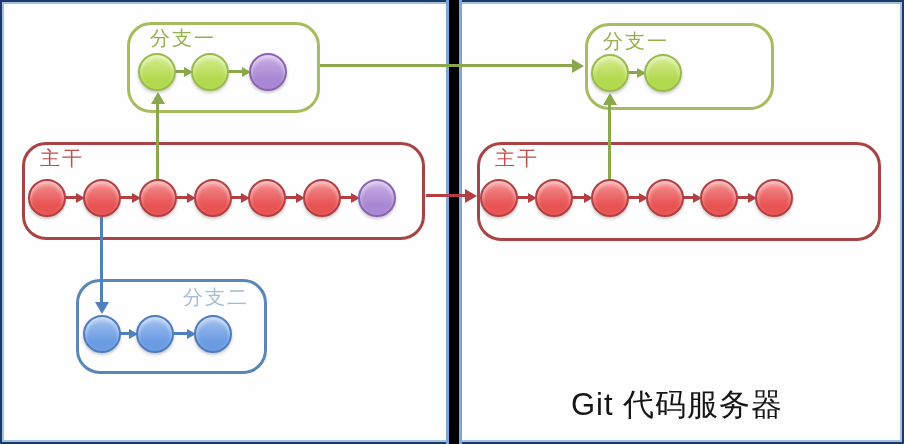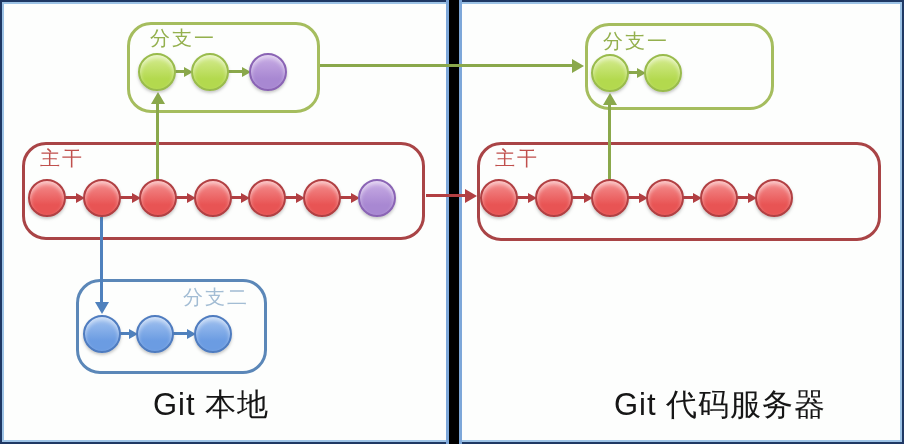--- a/index.html
+++ b/index.html
@@ -11,31 +11,30 @@
   .frame-inner{position:absolute;inset:2px;z-index:1;pointer-events:none;}
   .gbox{position:absolute;border:3px solid;border-radius:24px;box-sizing:border-box;z-index:2;background:transparent;}
   .gbox-label{position:absolute;font-size:20px;letter-spacing:2px;z-index:7;white-space:nowrap;line-height:1.1;}
   .node{position:absolute;width:38px;height:38px;border-radius:50%;border:2px solid;box-sizing:border-box;z-index:6;
         box-shadow:0 2px 3px rgba(100,100,100,0.35), inset 0 3px 4px rgba(255,255,255,0.55);}
   .line{position:absolute;z-index:5;}
   .head{position:absolute;width:0;height:0;z-index:5;}
   .chain{z-index:4;}
   .caption{position:absolute;font-size:31px;color:#161616;transform:translateX(-50%);white-space:nowrap;z-index:7;letter-spacing:1px;}
   #cap-local{left:211px;top:384px;}
-  #cap-server{left:720px;top:384px;text-align:right;}
+  #cap-server{left:677px;top:384px;text-align:right;}
   #divider{position:absolute;top:0;bottom:0;left:446px;width:16px;box-sizing:border-box;z-index:3;}
 </style>
 </head>
 <body>
 
 <div id="canvas">
   <div class="frame-outer" style="border: 3px solid rgb(31, 56, 100);"></div>
   <div class="frame-inner" style="border: 2px solid rgb(157, 195, 230);"></div>
   <div id="divider" style="background: rgb(0, 0, 0); border-left: 3px solid rgb(125, 167, 217); border-right: 3px solid rgb(125, 167, 217);"></div>
-  <div class="caption" id="cap-local">Git 本地</div>
   <div class="caption" id="cap-server">Git 代码服务器</div>
 <div class="gbox" style="left: 127px; top: 22px; width: 193px; height: 91px; border-color: rgb(165, 189, 94);"></div>
     <div class="gbox-label" style="left: 150px; top: 27px; color: rgb(148, 176, 78);">分支一</div>
     <div class="node" style="left: 138px; top: 53px; background: linear-gradient(rgb(214, 236, 146) 0%, rgb(179, 217, 78) 70%); border-color: rgb(153, 187, 77);"></div>
     <div class="node" style="left: 191px; top: 53px; background: linear-gradient(rgb(214, 236, 146) 0%, rgb(179, 217, 78) 70%); border-color: rgb(153, 187, 77);"></div>
     <div class="node" style="left: 249px; top: 53px; background: linear-gradient(rgb(201, 173, 229) 0%, rgb(168, 136, 210) 70%); border-color: rgb(138, 100, 180);"></div>
     <div class="line chain" style="left: 174px; top: 70px; width: 11px; height: 3px; background: rgb(138, 168, 75);"></div>
     <div class="head chain" style="left: 184px; top: 67px; border-left: 9px solid rgb(138, 168, 75); border-top: 5px solid transparent; border-bottom: 5px solid transparent;"></div>
     <div class="line chain" style="left: 227px; top: 70px; width: 16px; height: 3px; background: rgb(138, 168, 75);"></div>
     <div class="head chain" style="left: 242px; top: 67px; border-left: 9px solid rgb(138, 168, 75); border-top: 5px solid transparent; border-bottom: 5px solid transparent;"></div>

